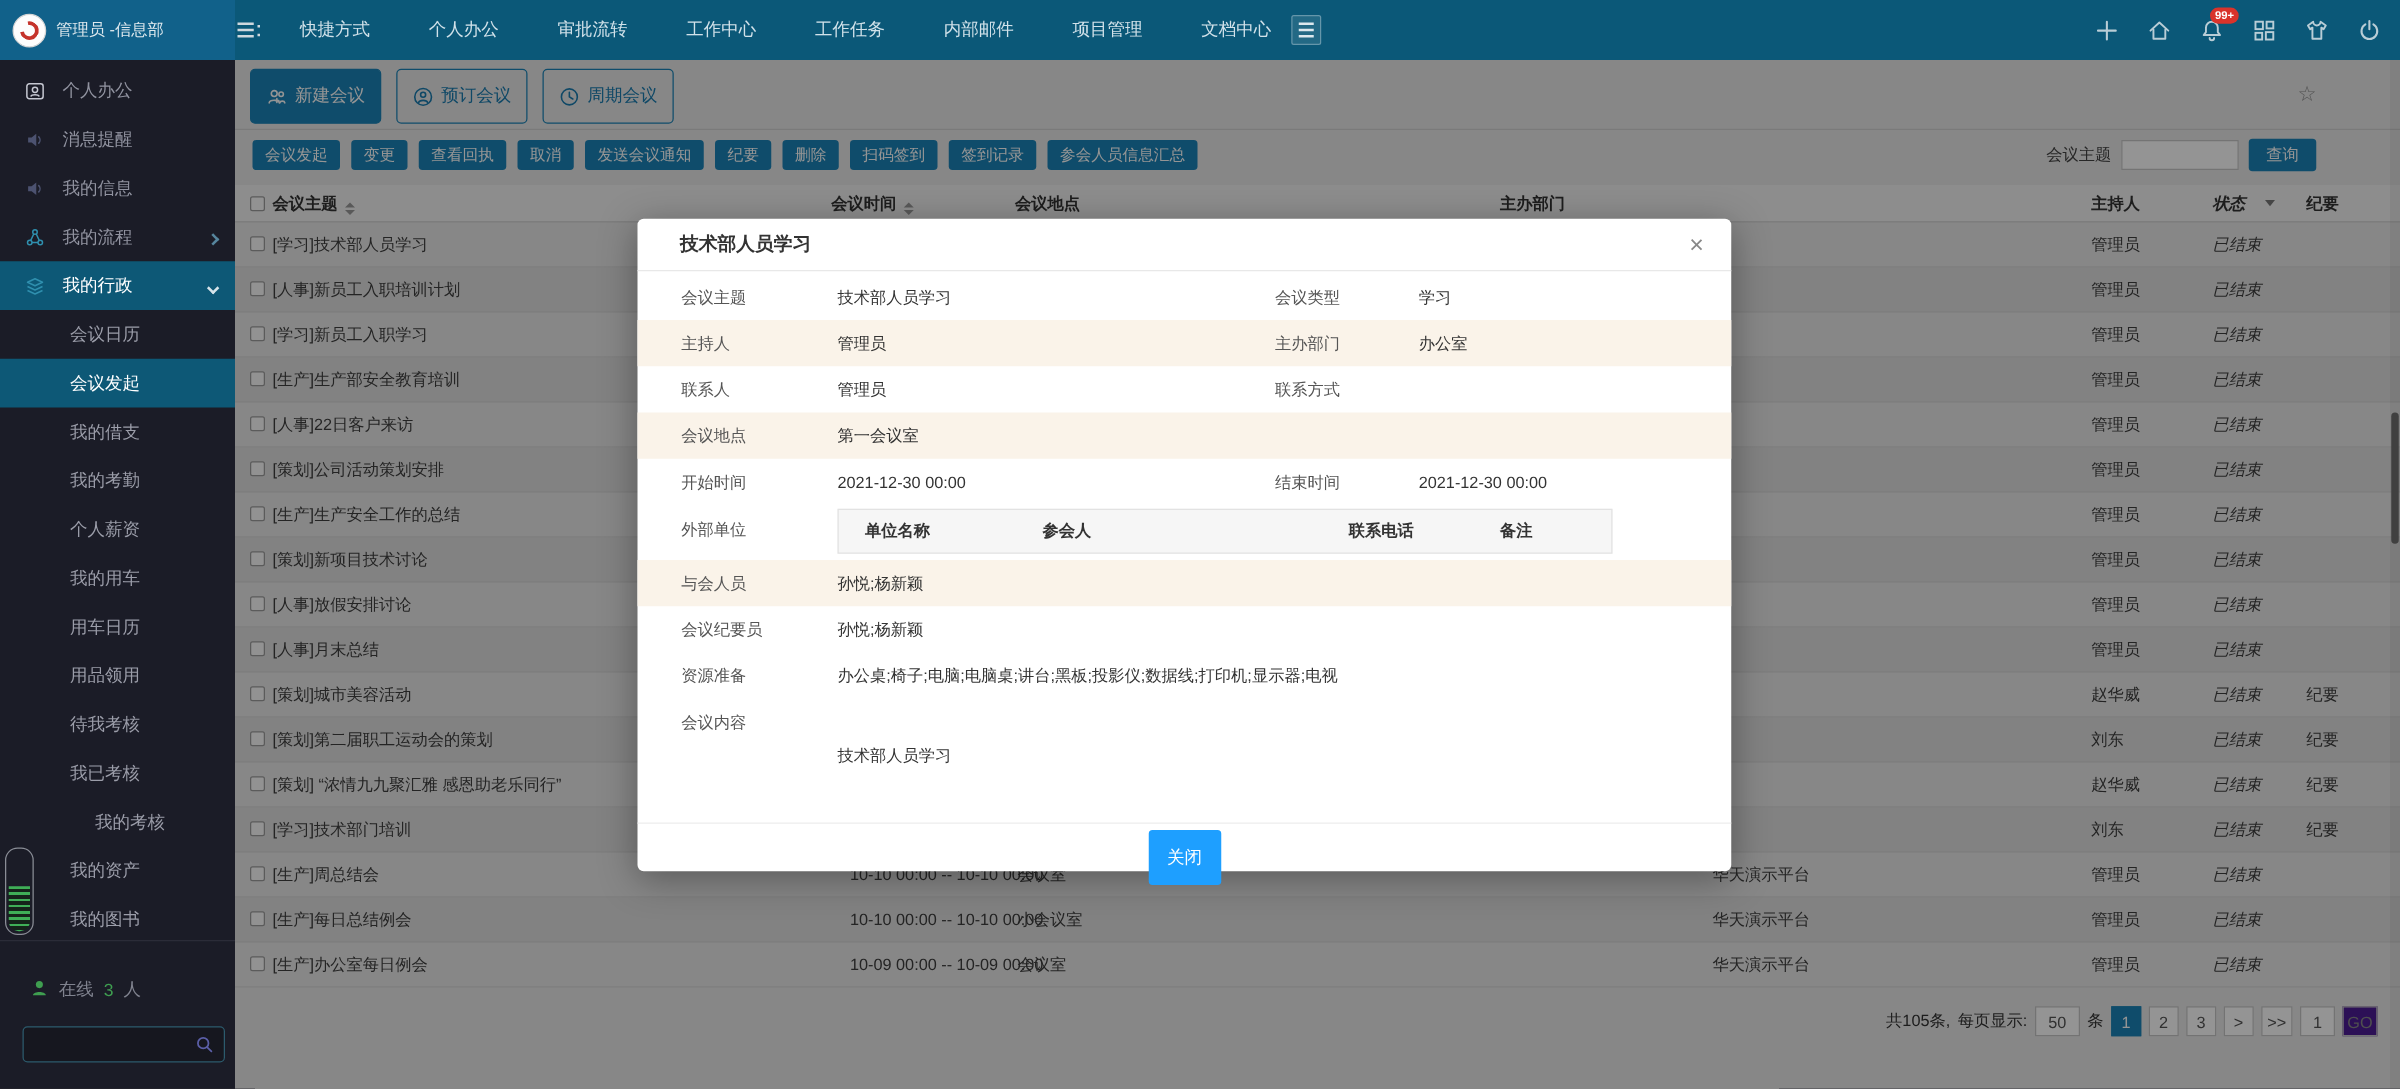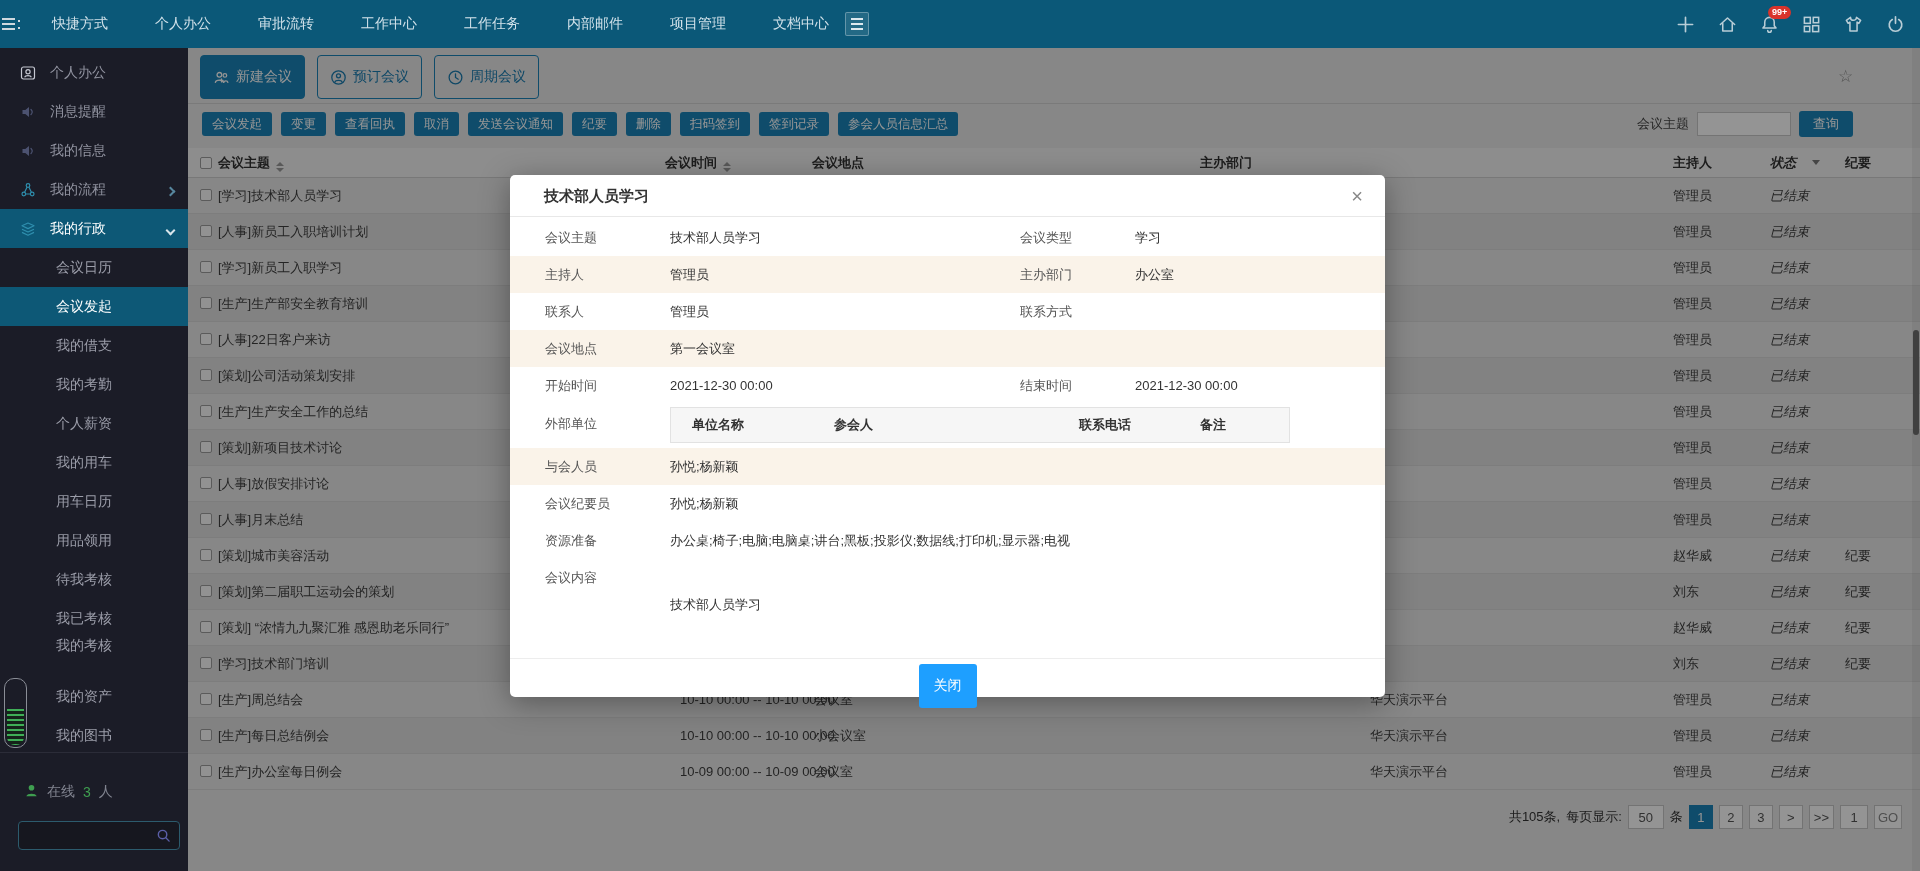--- a/index.html
+++ b/index.html
@@ -81,21 +81,21 @@
   .trow .checkbox { top:11px; }
   .c-subject { left:30px; } .c-time { left:492px; } .c-loc { left:626px; } .c-dept { left:1182px; }
   .c-host { left:1485px; } .c-status { left:1582px;font-style:italic; } .c-min { left:1657px; }
   .thead .c-time { left:477px; } .thead .c-loc { left:624px; } .thead .c-dept { left:1012px; }
 
   .pagination { position:absolute; right:18px; top:757px; display:flex; align-items:center; gap:6px; font-size:13px; color:#333; }
   .pg-box { min-width:24px; height:24px; padding:0 4px; background:#fff; border:1px solid #c6c6c6; display:flex; align-items:center; justify-content:center; cursor:pointer; color:#555; }
   .pg-box.active { background:#1b84b8; border-color:#1b84b8; color:#fff; }
   .pp-box { width:36px; height:24px; background:#fff; border:1px solid #c6c6c6; display:flex; align-items:center; justify-content:center; color:#555; cursor:pointer; }
   .pg-input { width:28px; height:24px; border:1px solid #c6c6c6; text-align:center; font-size:13px; color:#555; outline:none; }
-  .pg-go { min-width:28px; height:24px; background:#ffffff; border:1px solid #c6c6c6; display:flex; align-items:center; justify-content:center; color:#888; cursor:pointer; }
+  .pg-go { min-width:28px; height:24px; background:#4c1d95; border:1px solid #c6c6c6; display:flex; align-items:center; justify-content:center; color:#888; cursor:pointer; }
 
   .scroll-track { position:absolute; right:0; top:0; width:8px; height:823px; background:rgba(0,0,0,0.05); }
   .scroll-thumb { position:absolute; right:1px; top:282px; width:6px; height:105px; background:#6f6f6f; border-radius:3px; cursor:pointer; }
 
   .overlay { position:absolute; inset:0; background:rgba(0,0,0,0.42); z-index:50; }
 
   
   .modal { position:absolute; left:510px; top:175px; width:875px; height:522px; background:#fff; border-radius:5px; box-shadow:0 6px 30px rgba(0,0,0,.35); z-index:100; }
   .m-header { position:absolute; left:0; top:0; width:100%; height:42px; border-bottom:1px solid #e8e8e8; }
   .m-title { position:absolute; left:34px; top:0; line-height:42px; font-size:15px; font-weight:bold; color:#333; }
@@ -111,20 +111,26 @@
   .ext-th { position:absolute; top:0; line-height:34px; font-weight:bold; color:#333; font-size:13px; white-space:nowrap; }
   .m-footer-line { position:absolute; left:0; top:483px; width:100%; height:1px; background:#ededed; }
   .btn-close { position:absolute; left:50%; top:489px; transform:translateX(-50%); width:58px; height:44px; background:#1e9fff; color:#fff; border:none; border-radius:3px; font-size:14px; cursor:pointer; }
 </style>
 </head>
 <body>
 
 <div class="stage">
 
   <header class="topbar">
+    <div class="tb-left">
+      <div class="logo">
+          <div class="logo-mark"></div>
+        </div>
+      <span class="tb-user">管理员 -信息部</span>
+    </div>
     <div class="tb-toggle">
       <span class="bars">
           <i></i>
           <i></i>
           <i></i>
         </span>
       <span class="dots">
           <i></i>
           <i></i>
         </span>
@@ -233,21 +239,21 @@
         <div class="s-sub" style="top: 200px;">会议日历</div>
         <div class="s-sub active" style="top: 239px;">会议发起</div>
         <div class="s-sub" style="top: 278px;">我的借支</div>
         <div class="s-sub" style="top: 317px;">我的考勤</div>
         <div class="s-sub" style="top: 356px;">个人薪资</div>
         <div class="s-sub" style="top: 395px;">我的用车</div>
         <div class="s-sub" style="top: 434px;">用车日历</div>
         <div class="s-sub" style="top: 473px;">用品领用</div>
         <div class="s-sub" style="top: 512px;">待我考核</div>
         <div class="s-sub" style="top: 551px;">我已考核</div>
-        <div class="s-sub" style="top: 578px;">我的考核</div>
+        <div class="s-sub" style="top: 590px; margin-left: 20px;">我的考核</div>
         <div class="s-sub" style="top: 629px;">我的资产</div>
         <div class="s-sub" style="top: 668px;">我的图书</div>
       </div>
     <div class="elevator">
         <div class="stripes"></div>
       </div>
     <div class="s-divider"></div>
     <div class="s-online">
       <span class="person">
         <svg viewBox="0 0 16 16" fill="currentColor">

